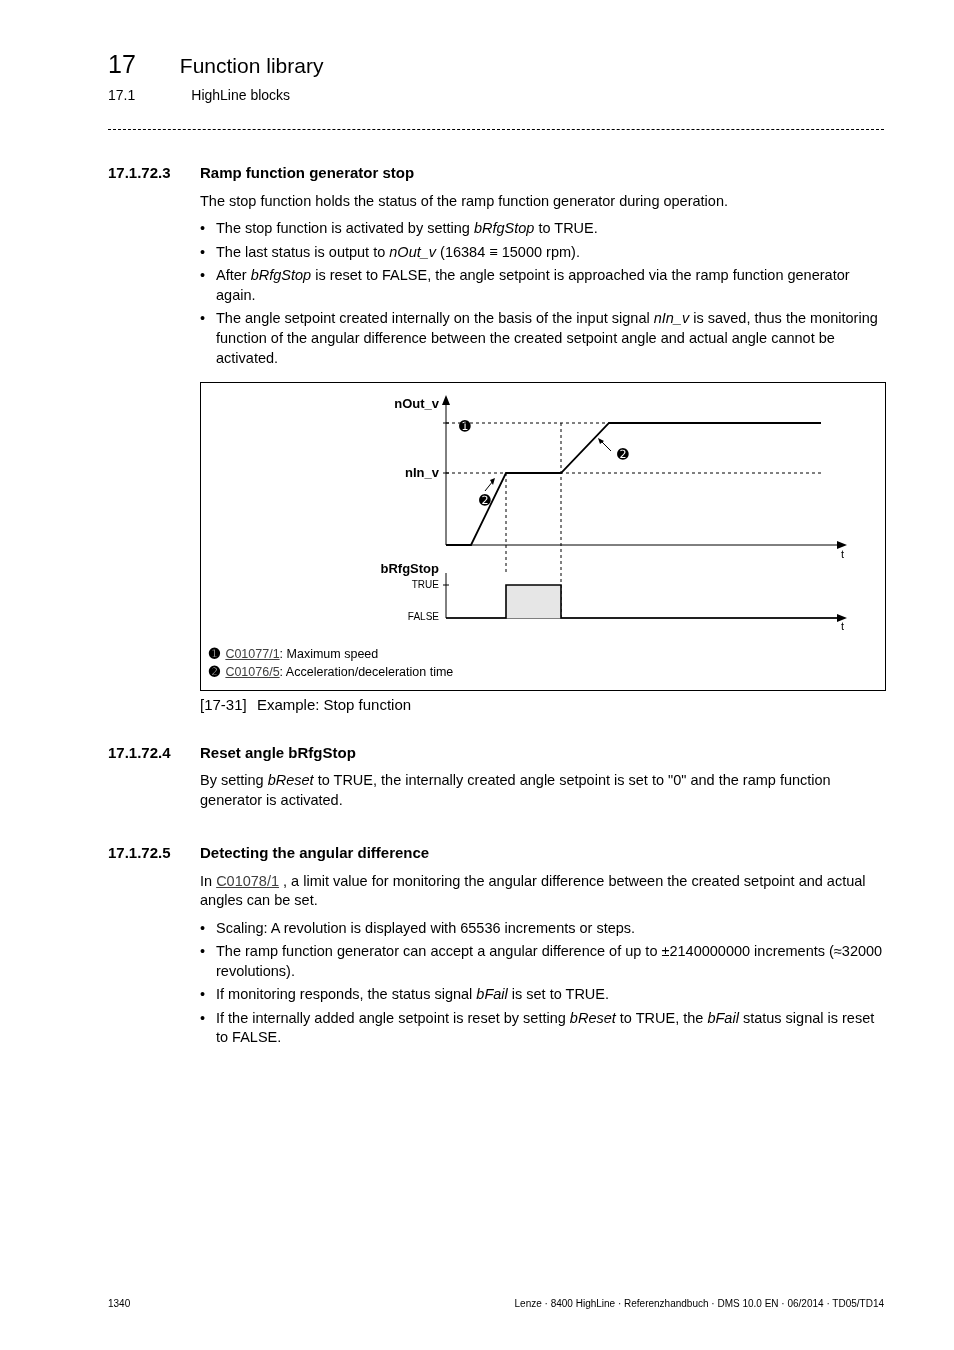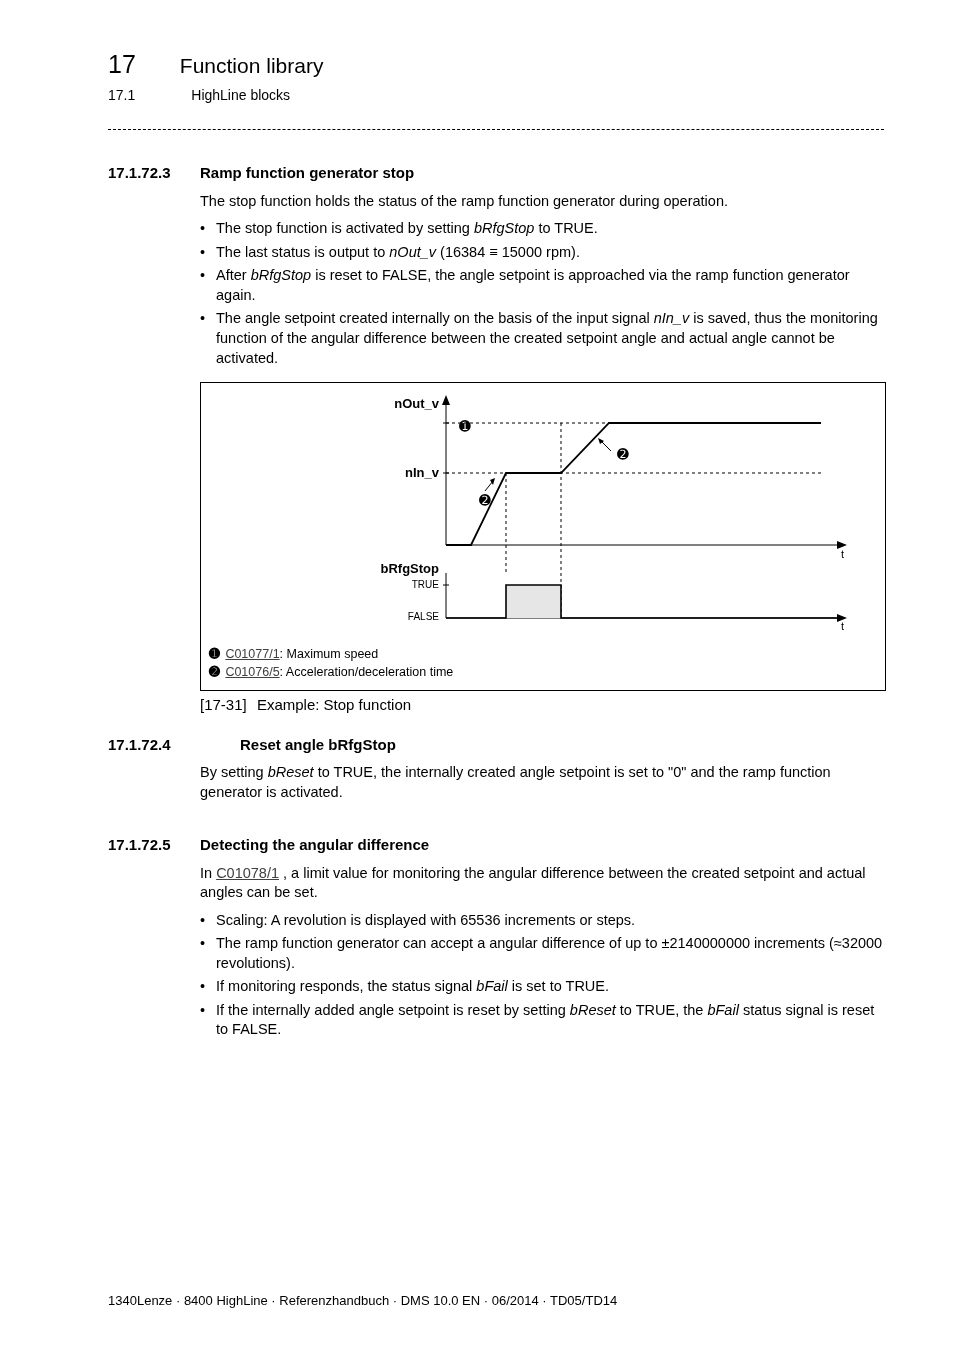--- a/index.html
+++ b/index.html
@@ -96,21 +96,22 @@
     font-size: 15px;
     margin-top: 4px;
   }
   .figcap-num { display: inline-block; margin-right: 6px; }
   .footer {
     position: absolute;
     bottom: 40px;
     left: 108px;
     right: 70px;
     display: flex;
-    font-size: 13px;
+    justify-content: space-between;
+    font-size: 10px;
   }
   .legend-box {
     font-size: 12.5px;
     line-height: 1.4;
     padding: 6px 8px 8px 8px;
   }
   .circnum {
     display: inline-block;
     font-size: 13px;
     font-weight: bold;
@@ -221,21 +222,21 @@
         <a class="link">C01076/5</a><span>: Acceleration/deceleration time</span>
       </div>
     </div>
   </div>
 </div>
 <div class="figcap-row">
   <span class="figcap-num">[17-31]</span>
   <span>Example: Stop function</span>
 </div>
 
-<div class="sec-row" style="margin-top:20px;gap:40px;">
+<div class="sec-row" style="margin-top:28px;">
   <div class="sec-num">17.1.72.4</div>
   <div class="sec-title">Reset angle bRfgStop</div>
 </div>
 <div class="body-block">
   <p>
     <span>By setting </span><span class="italic">bReset</span><span> to TRUE, the internally created angle setpoint is set to "0" and the ramp function generator is activated.</span>
   </p>
 </div>
 
 <div class="sec-row">

